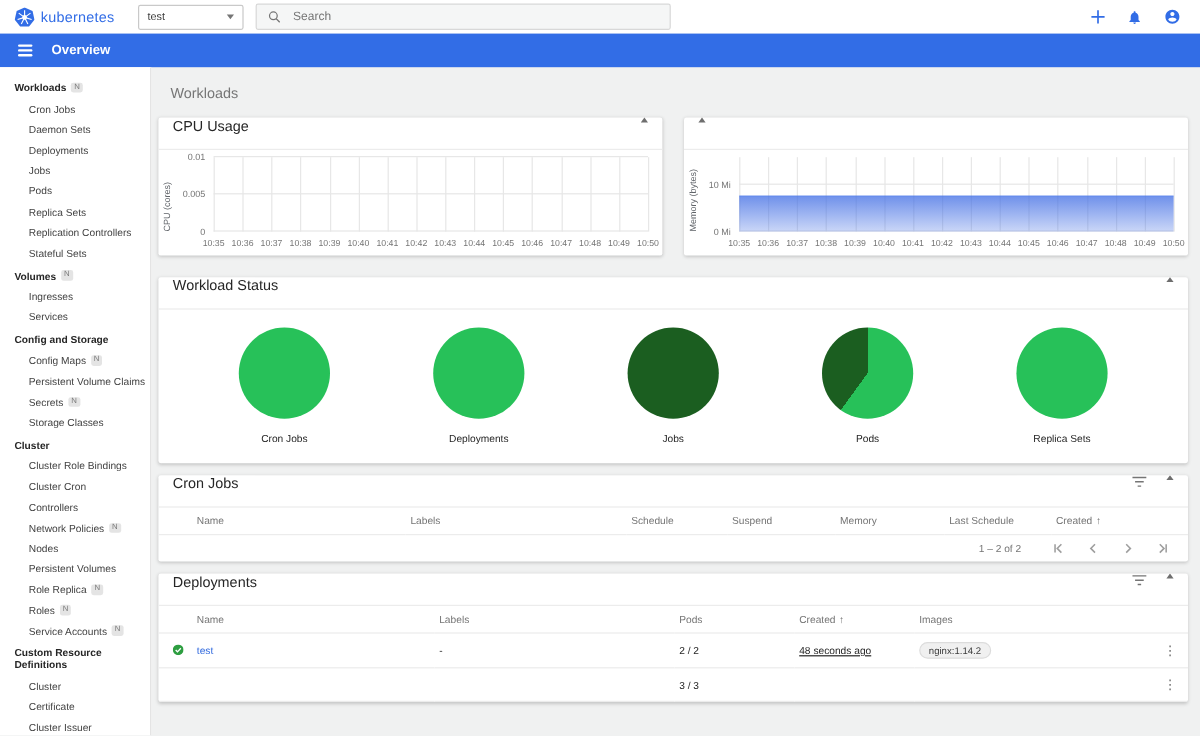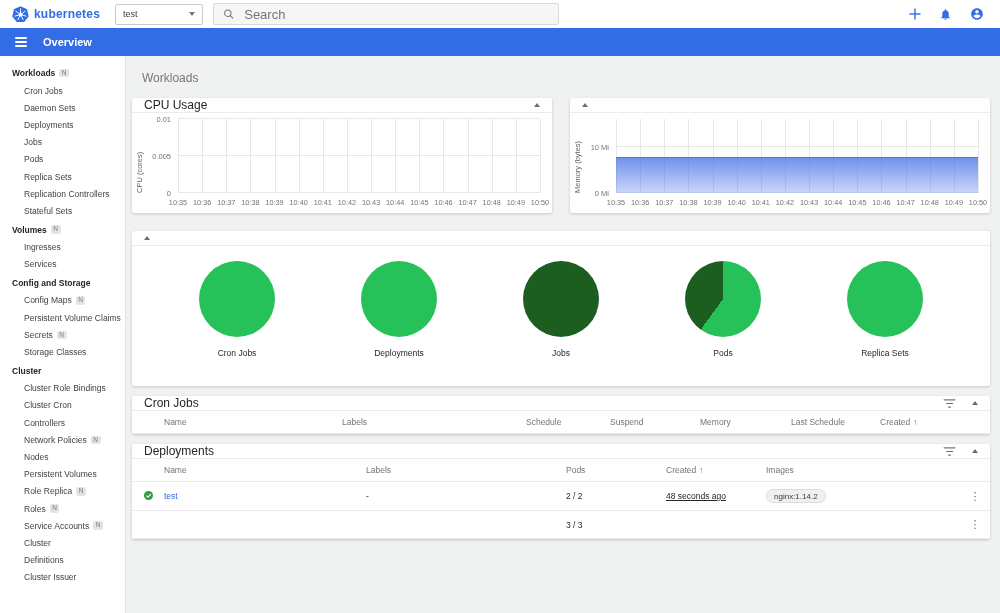--- a/index.html
+++ b/index.html
@@ -1,48 +1,48 @@
 <!DOCTYPE html>
 <html><head>
 <meta charset="utf-8">
 <style>
   *{box-sizing:border-box;margin:0;padding:0}
   html,body{width:1000px;height:613px;overflow:hidden;background:#f0f1f1;
     font-family:"Liberation Sans","DejaVu Sans",sans-serif;-webkit-font-smoothing:antialiased}
   
   .topbar{height:28px;background:#fff;display:flex;align-items:center}
   .logo{display:flex;align-items:center;gap:5px;padding-left:12px;width:115px;cursor:pointer}
-  .logo-text{font-size:12px;font-weight:bold;color:#326de6;letter-spacing:.2px}
+  .logo-text{font-size:12px;font-weight:normal;color:#326de6;letter-spacing:.2px}
   .ns-select{width:88px;height:21px;border:1px solid #c9c9c9;border-radius:2px;background:#fff;
     display:flex;align-items:center;justify-content:space-between;padding:0 7px;font-size:9px;color:#3c3c3c;cursor:pointer}
   .ns-caret{width:0;height:0;border-left:3.5px solid transparent;border-right:3.5px solid transparent;border-top:4px solid #757575}
   .searchbar{width:346px;height:22px;margin-left:10px;background:#f5f6f6;border:1px solid #d8d8d8;border-radius:2px;
     display:flex;align-items:center;gap:10px;padding:0 9px}
-  .searchbar input{border:none;outline:none;background:transparent;font-size:13px;color:#333;width:100%;
+  .searchbar input{border:none;outline:none;background:transparent;font-size:10px;color:#333;width:100%;
     font-family:"Liberation Sans","DejaVu Sans",sans-serif}
   .top-spacer{flex:1}
   .top-icons{display:flex;align-items:center;gap:18px;padding-right:16px}
   .top-icons svg{cursor:pointer;display:block}
   
   .bluebar{height:28px;background:#326de6;display:flex;align-items:center;gap:14px;padding-left:13px}
   .hamburger{display:flex;flex-direction:column;gap:2.5px;cursor:pointer;padding:3px 2px}
   .hamburger span{display:block;width:12px;height:1.6px;background:#fff;border-radius:1px}
   .bluebar-title{color:#fff;font-size:11px;font-weight:bold}
   
   .shell{display:flex;height:557px}
   .sidebar{width:126px;background:#fff;border-right:1px solid #e4e4e4;padding-top:7px;flex-shrink:0;overflow:hidden}
   .side-section{font-size:8.5px;font-weight:bold;color:#262626;padding:5px 0 4px 12px;display:flex;align-items:center;gap:4px;cursor:pointer}
   .side-item{font-size:8.5px;color:#424242;padding:3.6px 0 3.6px 24px;display:flex;align-items:center;gap:4px;cursor:pointer;white-space:nowrap}
   .nbadge{font-size:6.5px;font-weight:normal;background:#e4e4e4;color:#7a7a7a;border-radius:2px;padding:1px 2.5px;line-height:1}
   .nbadge:empty{display:none}
   
   .content{flex:1;padding:8px 10px 0 6px;overflow:hidden}
   .page-heading{font-size:12px;color:#767676;margin:7px 0 13px 10px}
   .card{background:#fff;border-radius:2px;box-shadow:0 1px 3px rgba(0,0,0,.18)}
-  .card-header{height:15px;padding:0 12px;display:flex;align-items:center;border-bottom:1px solid #ececec}
+  .card-header{height:27px;padding:0 12px;display:flex;align-items:flex-start;border-bottom:1px solid #ececec}
   .card-title{font-size:12px;color:#262626;flex:1}
   .caret-up{width:0;height:0;border-left:3.5px solid transparent;border-right:3.5px solid transparent;border-bottom:4.5px solid #6e6e6e;cursor:pointer}
   .filter-btn{margin-right:16px;cursor:pointer;display:flex;align-items:center}
   
   .charts-row{display:flex;gap:18px}
   .chart-card{flex:1;height:115px;display:flex;flex-direction:column}
   .chart-body{position:relative;flex:1}
   .ylabel{position:absolute;left:3px;top:0;bottom:20px;display:flex;align-items:center;
     writing-mode:vertical-rl;transform:rotate(180deg);font-size:7.5px;color:#5f6368}
   .yticks{position:absolute;left:0;width:44px;top:6px;bottom:20px}
@@ -218,25 +218,28 @@
       </div>
     <div class="side-item">
         <span>Roles</span>
         <span class="nbadge">N</span>
       </div>
     <div class="side-item">
         <span>Service Accounts</span>
         <span class="nbadge">N</span>
       </div>
 
+    <div class="side-section">
+        <span>Custom Resource Definitions</span>
+      </div>
     <div class="side-item">
         <span>Cluster</span>
       </div>
     <div class="side-item">
-        <span>Definitions</span>
+        <span>Certificate</span>
       </div>
     <div class="side-item">
         <span>Cluster Issuer</span>
       </div>
 
   </div>
 
   <div class="content">
     <div class="page-heading">Workloads</div>
 
@@ -342,20 +345,21 @@
               <span class="xtick" style="left: 86.6667%;">10:48</span>
               <span class="xtick" style="left: 93.3333%;">10:49</span>
               <span class="xtick" style="left: 100%;">10:50</span>
             </div>
         </div>
       </div>
     </div>
 
     <div class="card status-card">
       <div class="card-header">
+        <span class="card-title">Workload Status</span>
         <span class="caret-up"></span>
       </div>
       <div class="pies">
           <div>
             <div class="pie" style="background: conic-gradient(rgb(39, 193, 89) 0deg, rgb(39, 193, 89) 360deg);"></div>
             <div class="pie-label">Cron Jobs</div>
           </div>
           <div>
             <div class="pie" style="background: conic-gradient(rgb(39, 193, 89) 0deg, rgb(39, 193, 89) 360deg);"></div>
             <div class="pie-label">Deployments</div>
@@ -410,20 +414,43 @@
             <th>Suspend</th>
             <th>Memory</th>
             <th>Last Schedule</th>
             <th><span>Created</span><span class="sort-arrow">↑</span></th>
             <th></th>
           </tr>
         </thead>
         <tbody>
         </tbody>
       </table>
+      <div class="table-footer">
+        <span>1 – 2 of 2</span>
+        <span class="pager">
+          <svg width="10" height="10" viewBox="0 0 10 10">
+              <g stroke="#9e9e9e" stroke-width="1.3" fill="none">
+                <path d="M7.5 1.5 L4 5 L7.5 8.5"></path>
+                <line x1="2.2" y1="1.5" x2="2.2" y2="8.5"></line>
+              </g>
+            </svg>
+          <svg width="10" height="10" viewBox="0 0 10 10">
+              <path d="M6.5 1.5 L3 5 L6.5 8.5" stroke="#9e9e9e" stroke-width="1.3" fill="none"></path>
+            </svg>
+          <svg width="10" height="10" viewBox="0 0 10 10">
+              <path d="M3.5 1.5 L7 5 L3.5 8.5" stroke="#9e9e9e" stroke-width="1.3" fill="none"></path>
+            </svg>
+          <svg width="10" height="10" viewBox="0 0 10 10">
+              <g stroke="#9e9e9e" stroke-width="1.3" fill="none">
+                <path d="M2.5 1.5 L6 5 L2.5 8.5"></path>
+                <line x1="7.8" y1="1.5" x2="7.8" y2="8.5"></line>
+              </g>
+            </svg>
+        </span>
+      </div>
     </div>
 
     <div class="card table-card">
       <div class="card-header">
         <span class="card-title">Deployments</span>
         <span class="filter-btn">
           <svg width="13" height="11" viewBox="0 0 18 14">
             <g stroke="#757575" stroke-width="1.6">
                 <line x1="1" y1="2" x2="17" y2="2"></line>
                 <line x1="4" y1="7" x2="14" y2="7"></line>

